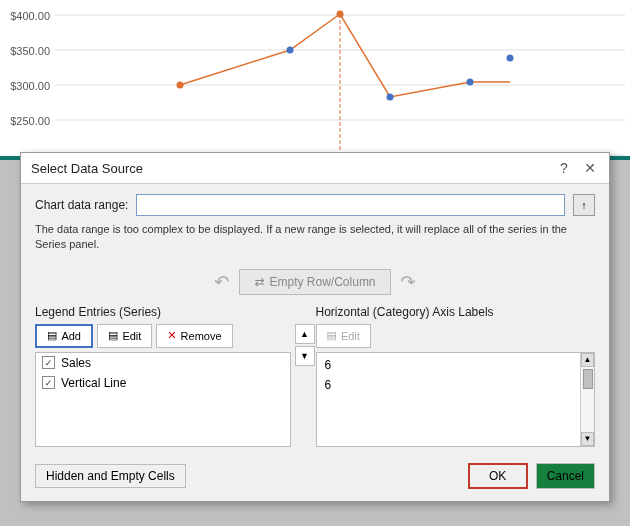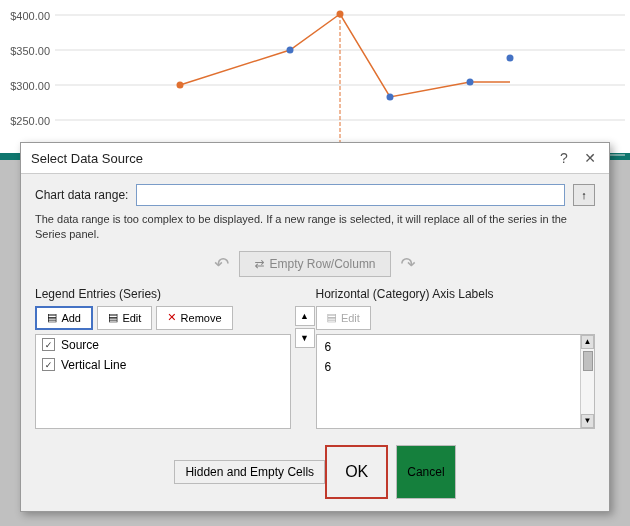--- a/index.html
+++ b/index.html
@@ -11,27 +11,27 @@
       height: 526px;
       overflow: hidden;
     }
 
     
     .chart-area {
       background: white;
       width: 630px;
       height: 160px;
       position: relative;
-      border-bottom: 7px solid #0f766e;
+      border-bottom: 4px solid #0f766e;
     }
 
     
     .dialog {
       position: absolute;
-      top: 142px;
+      top: 152px;
       left: 20px;
       width: 590px;
       background: #f0f0f0;
       border: 1px solid #999;
       box-shadow: 3px 3px 8px rgba(0,0,0,0.3);
     }
 
     .dialog-titlebar {
       background: white;
       border-bottom: 1px solid #ccc;
@@ -102,21 +102,21 @@
       align-items: center;
       justify-content: center;
       cursor: pointer;
       font-size: 11px;
     }
 
     
     .warning-text {
       font-size: 11px;
       color: #333;
-      margin-bottom: 8px;
+      margin-bottom: 16px;
       line-height: 1.4;
     }
 
     
     .switch-row {
       display: flex;
       justify-content: center;
       align-items: center;
       margin-bottom: 10px;
       gap: 10px;
@@ -285,43 +285,43 @@
       width: 10px;
       height: 20px;
       background: #c0c0c0;
       border: 1px solid #999;
       margin: 2px auto;
     }
 
     
     .bottom-row {
       display: flex;
-      justify-content: center;
+      justify-content: space-between;
       align-items: center;
       padding: 6px 0 2px 0;
     }
 
     .hidden-cells-btn {
       background: #f0f0f0;
       border: 1px solid #bbb;
       padding: 4px 10px;
       font-size: 12px;
       cursor: pointer;
     }
 
     .bottom-right-btns {
       display: flex;
       gap: 8px;
     }
 
     .ok-btn {
       background: #f0f0f0;
       border: 2px solid #c0392b;
-      padding: 16px 18px;
-      font-size: 16px;
+      padding: 4px 18px;
+      font-size: 12px;
       cursor: pointer;
       min-width: 60px;
     }
 
     .cancel-btn {
       background: #15803d;
       border: 1px solid #bbb;
       padding: 4px 10px;
       font-size: 12px;
       cursor: pointer;
@@ -410,21 +410,21 @@
                 <span>Edit</span>
               </button>
               <button class="panel-btn">
                 <span style="color:#c00;">✕</span>
                 <span>Remove</span>
               </button>
             </div>
             <div class="panel-list">
               <div class="panel-list-item">
                 <div class="checkbox">✓</div>
-                <span>Source</span>
+                <span>Sales</span>
               </div>
               <div class="panel-list-item">
                 <div class="checkbox">✓</div>
                 <span>Vertical Line</span>
               </div>
             </div>
           </div>
           <div class="up-down-btns">
             <div class="ud-btn">▲</div>
             <div class="ud-btn">▼</div>

